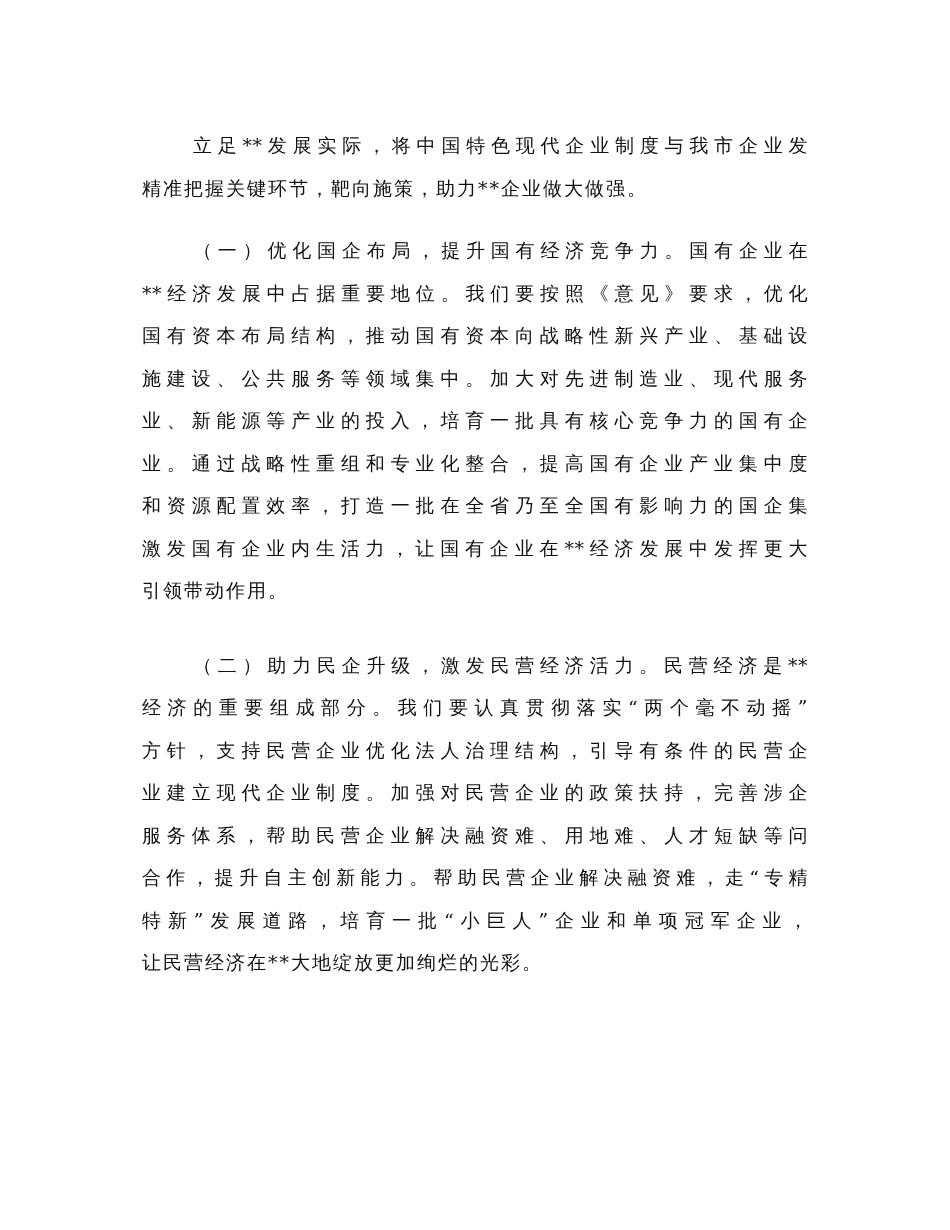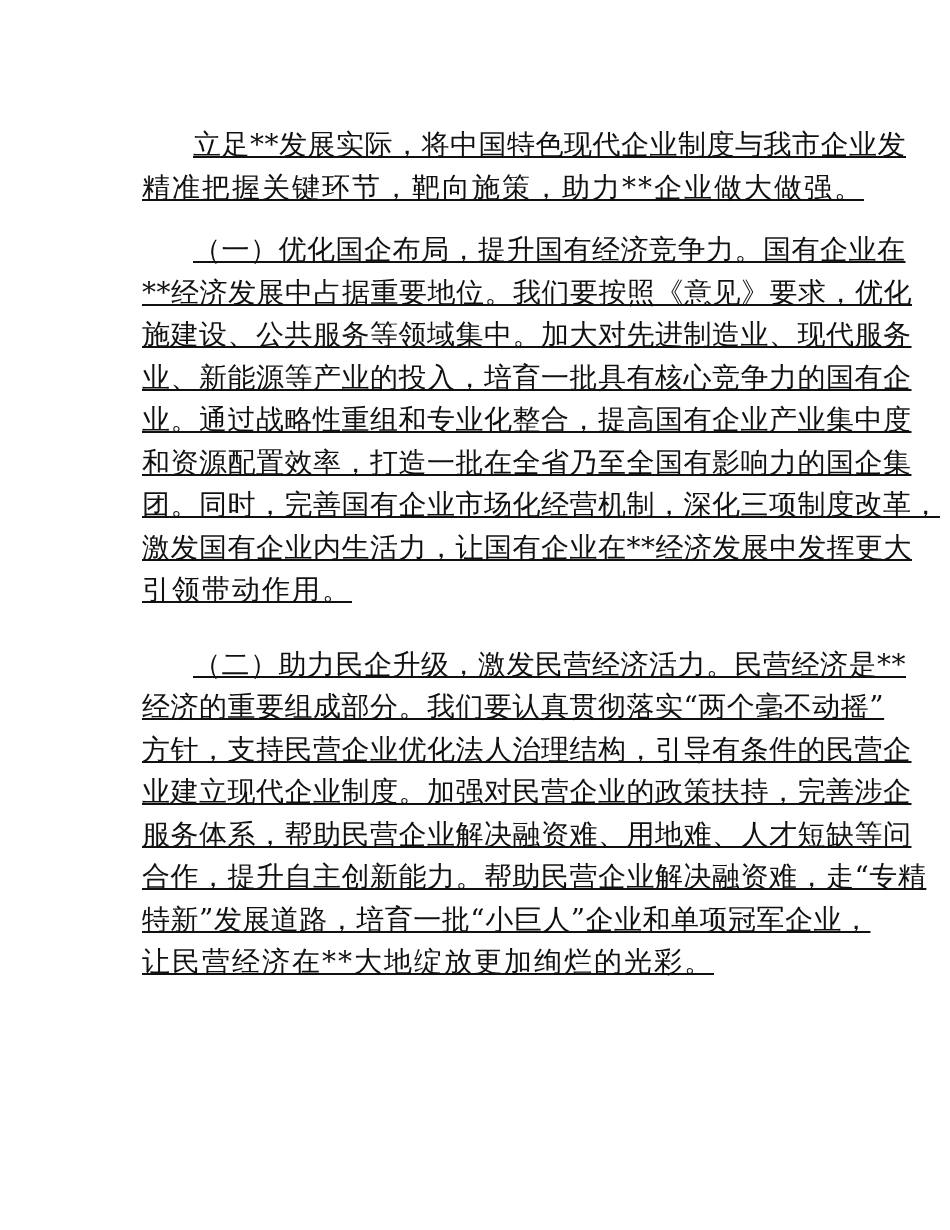--- a/index.html
+++ b/index.html
@@ -30,26 +30,25 @@
       width: 666px;
     }
     .para {
       margin: 0;
       padding: 0;
     }
     .line {
       display: block;
       height: 42.5px;
       line-height: 42.5px;
-      font-size: 28px;
+      font-size: 19px;
       white-space: nowrap;
       text-align: justify;
       text-align-last: justify;
       letter-spacing: 0.5px;
-      text-decoration: underline;
     }
     .line.last {
       text-align-last: left;
       letter-spacing: 2px;
     }
     .line.indent {
       padding-left: 51px;
     }
     .para + .para {
       margin-top: 20px;
@@ -65,25 +64,25 @@
   <div class="body-text">
 
     <div class="para">
       <span class="line indent">立足**发展实际，将中国特色现代企业制度与我市企业发</span>
       <span class="line last">精准把握关键环节，靶向施策，助力**企业做大做强。</span>
     </div>
 
     <div class="para">
       <span class="line indent">（一）优化国企布局，提升国有经济竞争力。国有企业在</span>
       <span class="line">**经济发展中占据重要地位。我们要按照《意见》要求，优化</span>
+      <span class="line">国有资本布局结构，推动国有资本向战略性新兴产业、基础设</span>
       <span class="line">施建设、公共服务等领域集中。加大对先进制造业、现代服务</span>
       <span class="line">业、新能源等产业的投入，培育一批具有核心竞争力的国有企</span>
       <span class="line">业。通过战略性重组和专业化整合，提高国有企业产业集中度</span>
       <span class="line">和资源配置效率，打造一批在全省乃至全国有影响力的国企集</span>
-      <span class="line">团。同时，完善国有企业市场化经营机制，深化三项制度改革，</span>
       <span class="line">激发国有企业内生活力，让国有企业在**经济发展中发挥更大</span>
       <span class="line last">引领带动作用。</span>
     </div>
 
     <div class="para gap-large">
       <span class="line indent">（二）助力民企升级，激发民营经济活力。民营经济是**</span>
       <span class="line">经济的重要组成部分。我们要认真贯彻落实“两个毫不动摇”</span>
       <span class="line">方针，支持民营企业优化法人治理结构，引导有条件的民营企</span>
       <span class="line">业建立现代企业制度。加强对民营企业的政策扶持，完善涉企</span>
       <span class="line">服务体系，帮助民营企业解决融资难、用地难、人才短缺等问</span>

